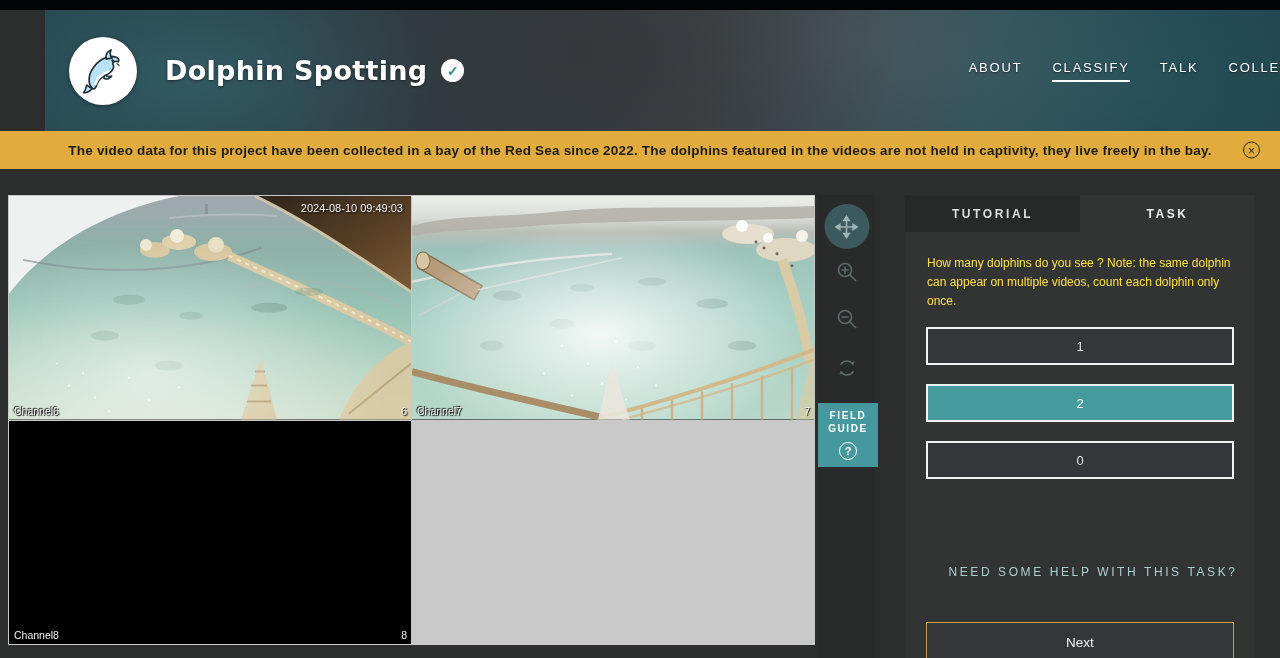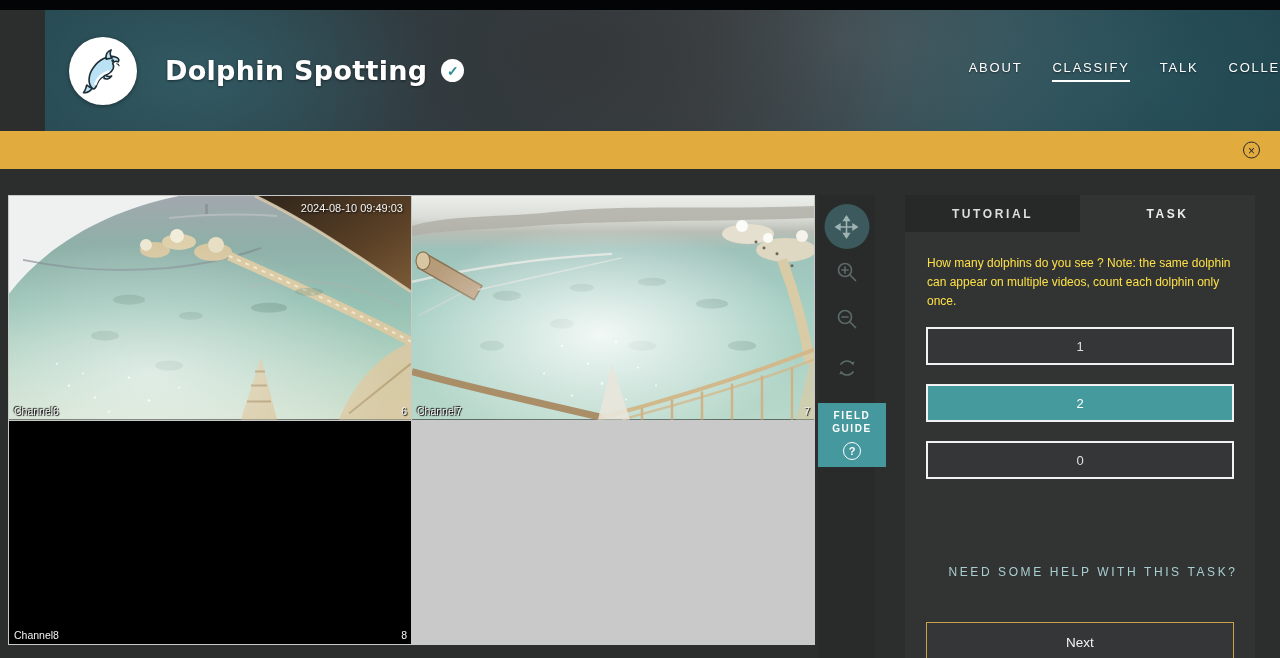--- a/index.html
+++ b/index.html
@@ -57,21 +57,21 @@
   
   .toolbar-col { position:absolute; left:818px; top:195px; width:57px; height:463px;
     background:#292b2b; }
   .tool-pan { position:absolute; left:50%; top:9px; transform:translateX(-50%);
     width:45px; height:45px; border-radius:50%; background:#3c595d; border:none;
     display:flex; align-items:center; justify-content:center; cursor:pointer; }
   .tool-btn { position:absolute; left:50%; transform:translateX(-50%); width:30px; height:30px;
     background:transparent; border:none; display:flex; align-items:center; justify-content:center;
     cursor:pointer; }
   .tool-zoomin { top:62px; } .tool-zoomout { top:109px; } .tool-rotate { top:158px; }
-  .field-guide { position:absolute; left:818px; top:403px; width:68px; height:64px;
+  .field-guide { position:absolute; left:818px; top:403px; width:60px; height:64px;
     background:#45989e; border:none; color:#fff; cursor:pointer;
     display:flex; flex-direction:column; align-items:center; justify-content:center; gap:1px;
     font-family:"Liberation Sans", sans-serif; }
   .fg-line { font-size:10px; font-weight:700; letter-spacing:1.6px; line-height:12px; }
   .fg-q { margin-top:6px; width:18px; height:18px; border:1.6px solid #fff; border-radius:50%;
     display:flex; align-items:center; justify-content:center; font-size:11px; font-weight:700; }
 
   
   .task-panel { position:absolute; left:905px; top:195px; width:350px; height:463px;
     background:#323434; }
@@ -117,20 +117,21 @@
     <div class="verified">✓</div>
     <div class="nav">
       <a>ABOUT</a>
       <a class="active">CLASSIFY</a>
       <a>TALK</a>
       <a>COLLECT</a>
     </div>
   </div>
 
   <div class="banner">
+    <span class="banner-text">The video data for this project have been collected in a bay of the Red Sea since 2022. The dolphins featured in the videos are not held in captivity, they live freely in the bay.</span>
     <button class="banner-close">
       <span>×</span>
     </button>
   </div>
 
   <div class="video-grid">
 
 
     <div class="vcell">
       <svg viewBox="0 0 402 224" preserveAspectRatio="none">

